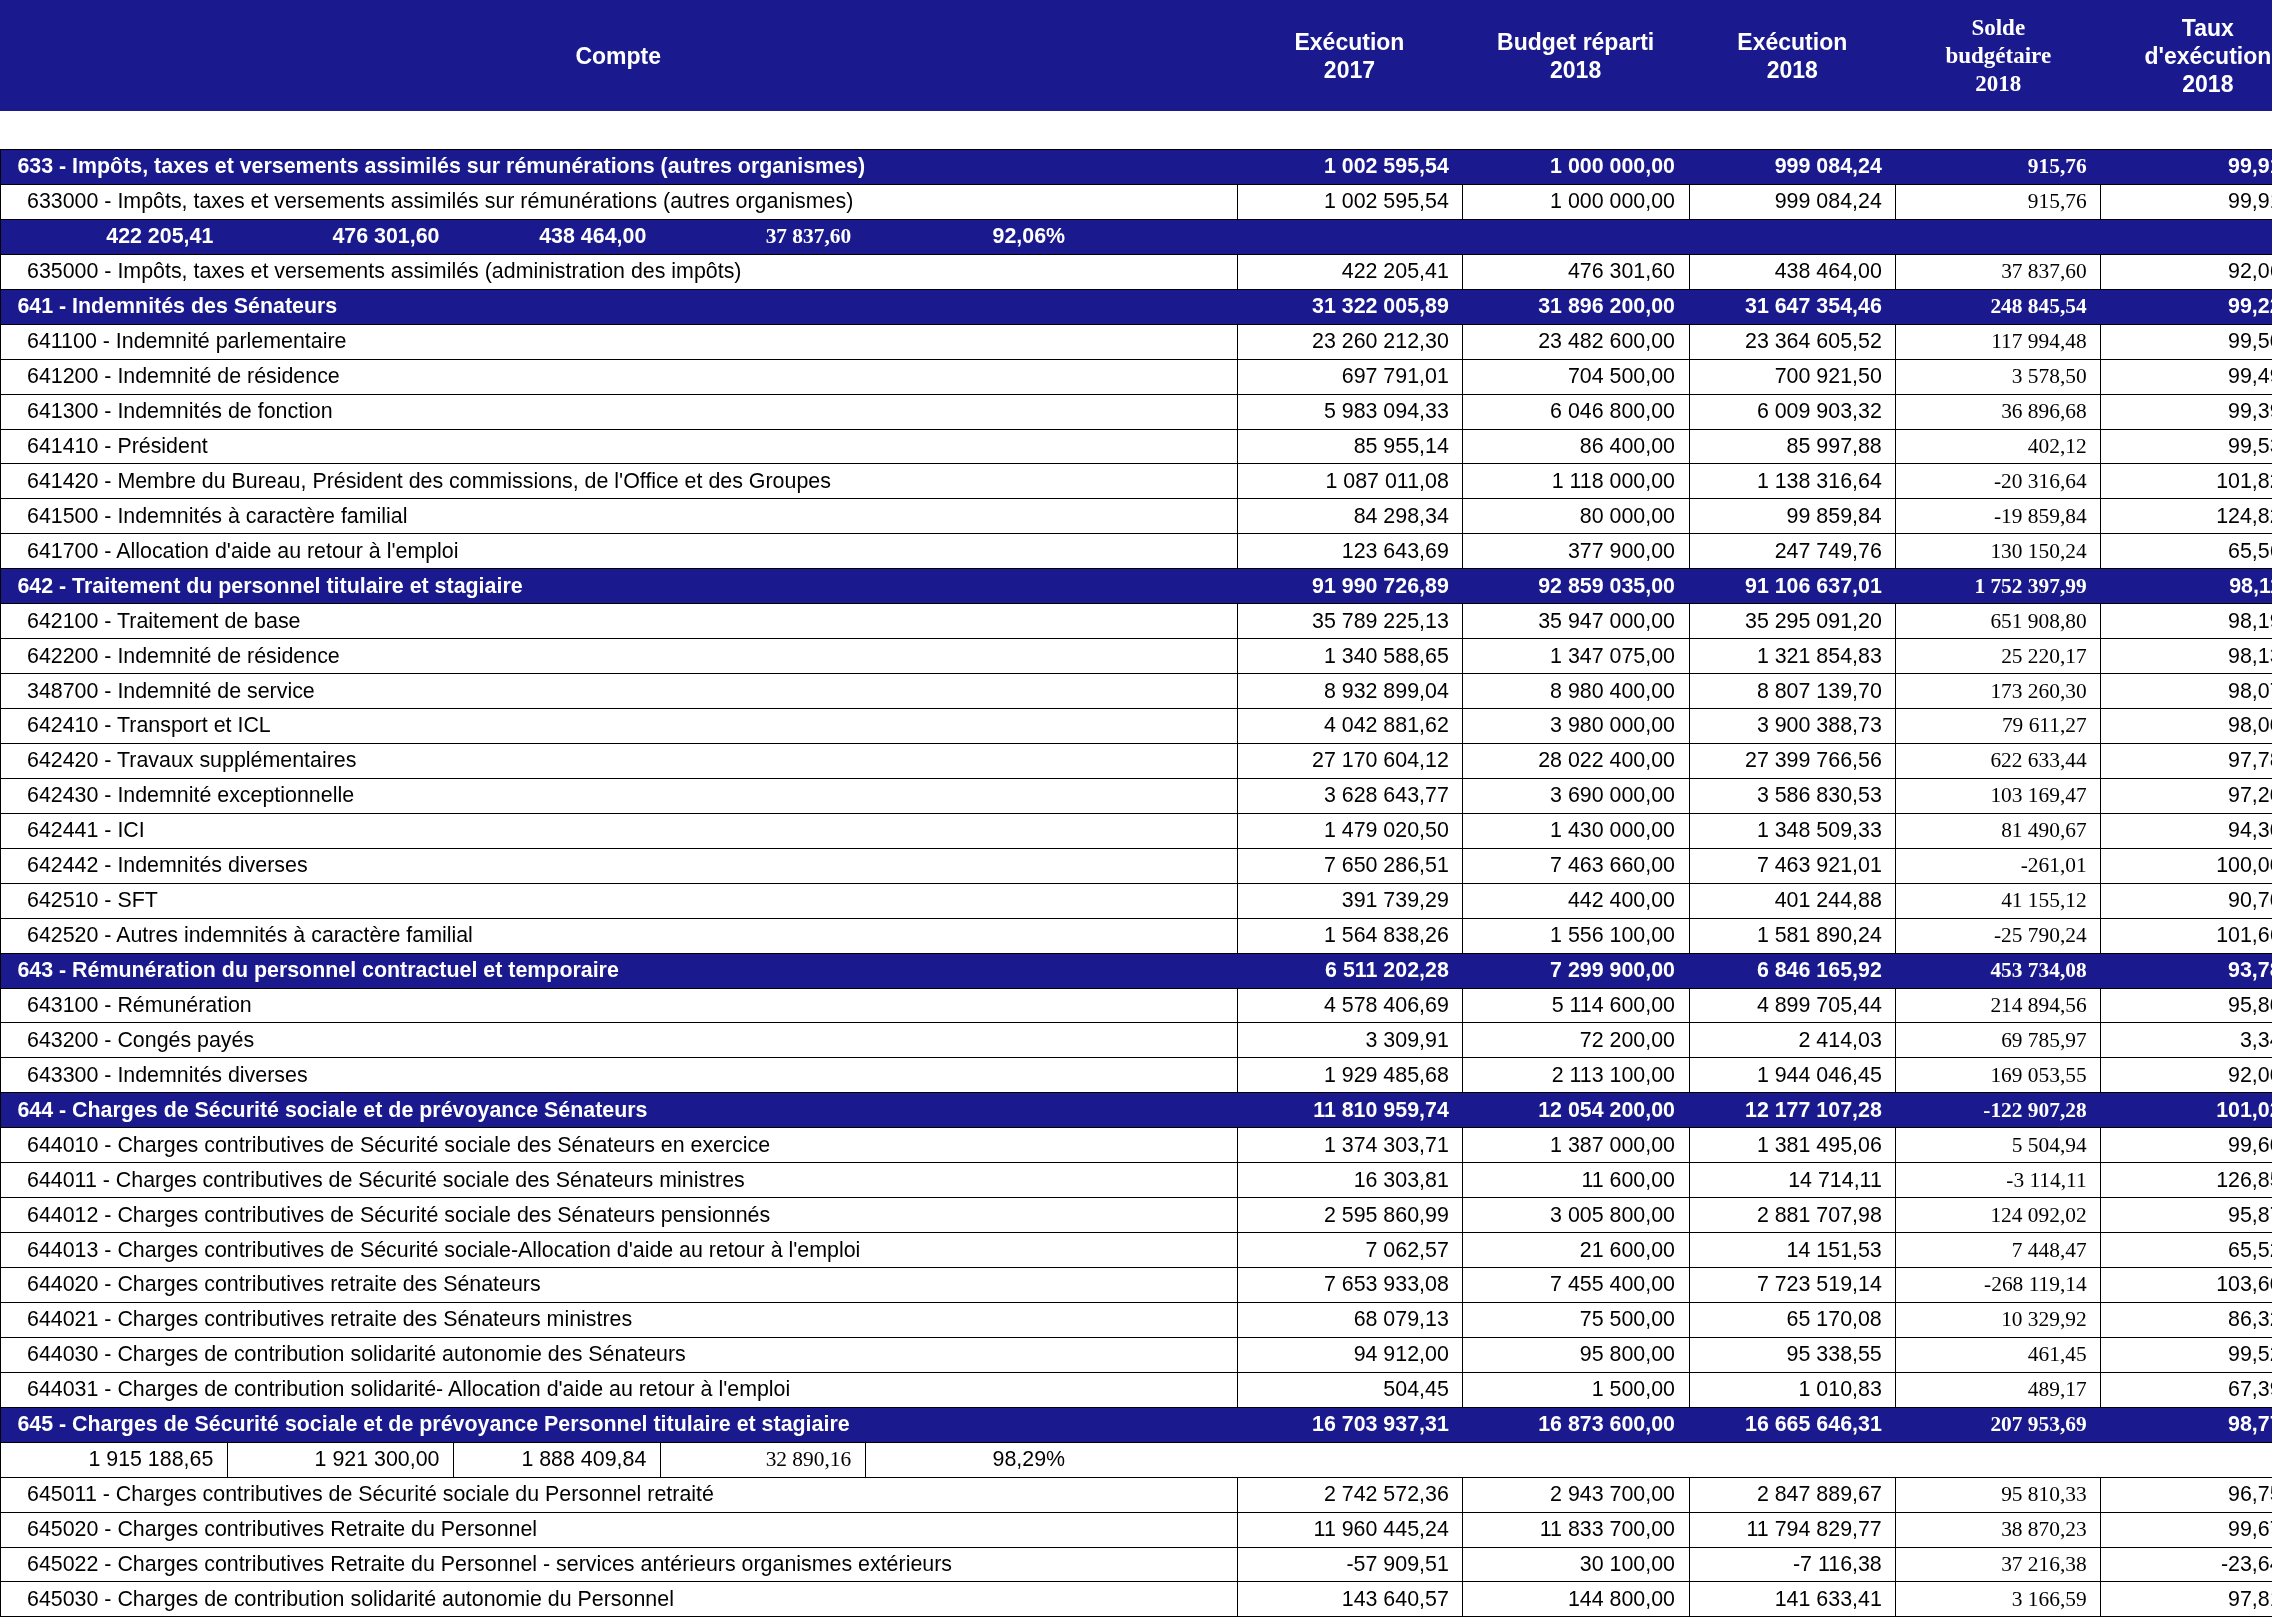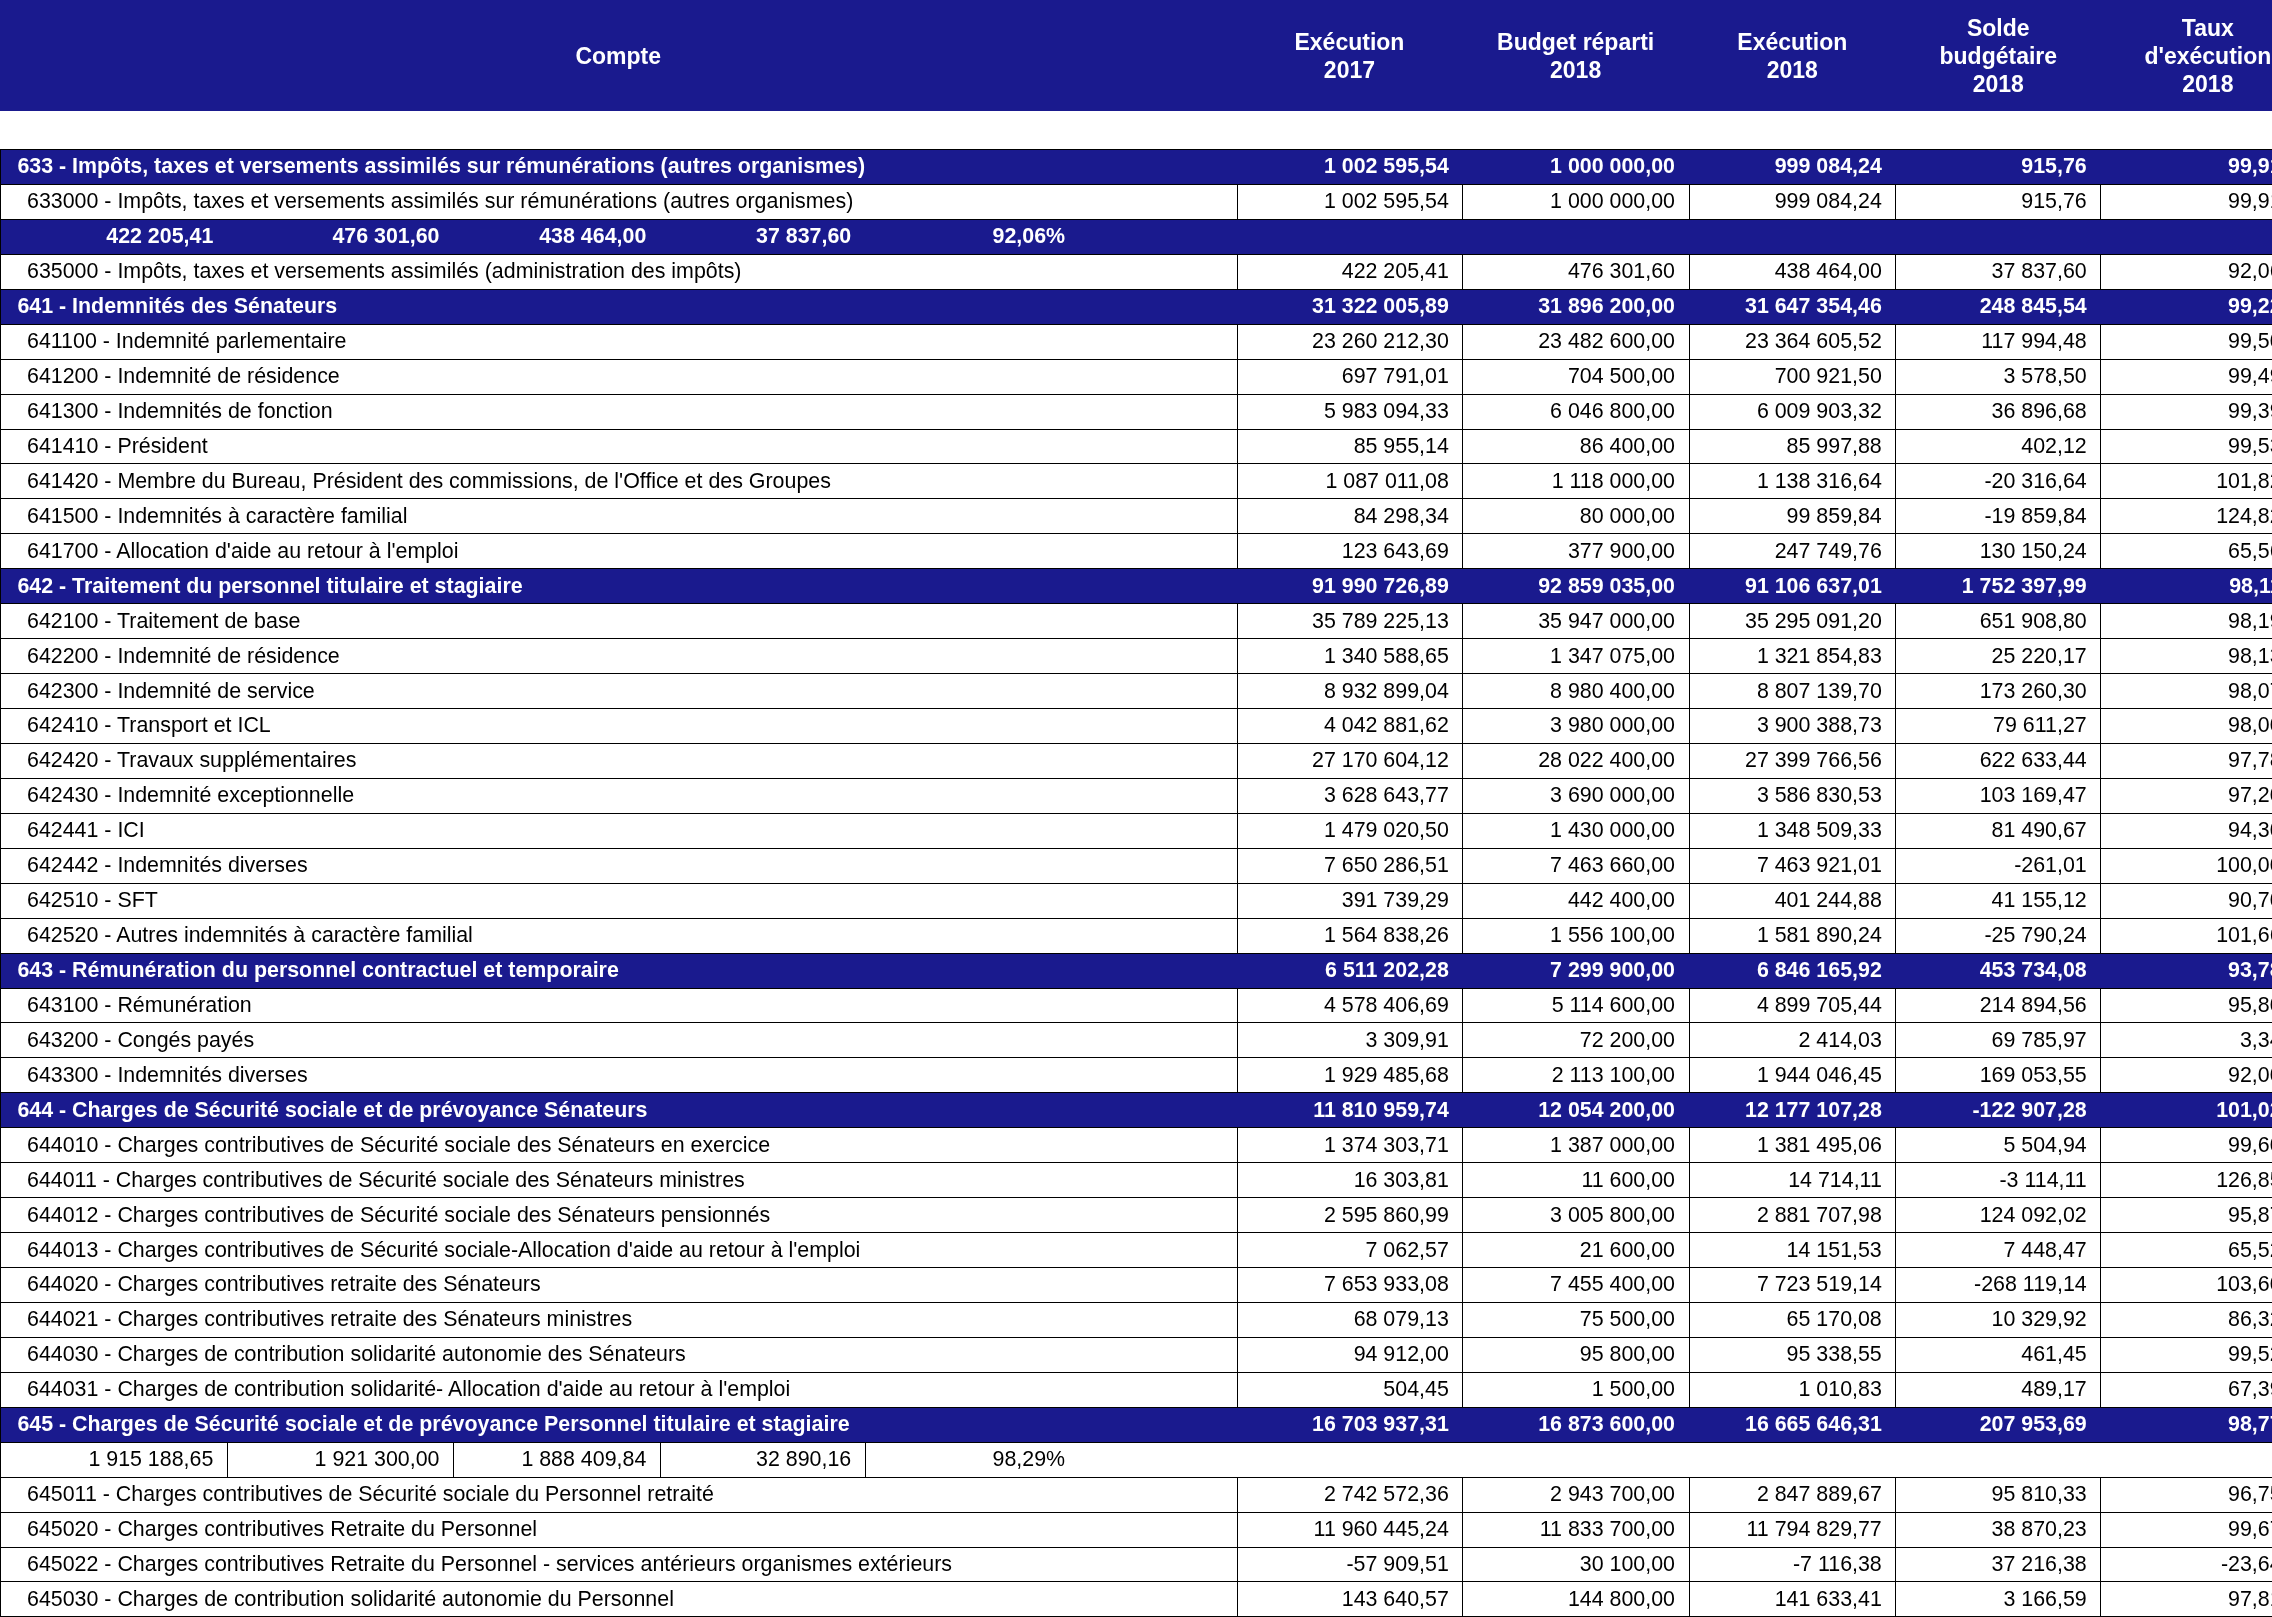--- a/index.html
+++ b/index.html
@@ -11,21 +11,21 @@
     color: #000000;
     overflow: hidden;
   }
   .report { width: 2727px; height: 1618px; display: flex; flex-direction: column; }
 
   
   .c0 { width: 45.34%; text-align: right; }
   .c1 { width: 8.29%; }
   .c2 { width: 8.30%; }
   .c3 { width: 7.59%; text-align: right; }
-  .c4 { width: 7.52%; }
+  .c4 { width: 7.52%; font-family: Liberation Serif, serif; }
   .c5 { width: 7.85%; }
 
   
   .thead {
     height: 111px;
     background: #1a1a8e;
     display: flex;
     align-items: stretch;
     flex: 0 0 auto;
   }
@@ -217,21 +217,21 @@
       </div>
       <div class="row detail">
         <div class="cell c0 label">642200 - Indemnité de résidence</div>
         <div class="cell c1 num">1 340 588,65</div>
         <div class="cell c2 num">1 347 075,00</div>
         <div class="cell c3 num">1 321 854,83</div>
         <div class="cell c4 num">25 220,17</div>
         <div class="cell c5 num">98,13%</div>
       </div>
       <div class="row detail">
-        <div class="cell c0 label">642300 - Indemnité de service</div>
+        <div class="cell c0 label">348700 - Indemnité de service</div>
         <div class="cell c1 num">8 932 899,04</div>
         <div class="cell c2 num">8 980 400,00</div>
         <div class="cell c3 num">8 807 139,70</div>
         <div class="cell c4 num">173 260,30</div>
         <div class="cell c5 num">98,07%</div>
       </div>
       <div class="row detail">
         <div class="cell c0 label">642410 - Transport et ICL</div>
         <div class="cell c1 num">4 042 881,62</div>
         <div class="cell c2 num">3 980 000,00</div>

